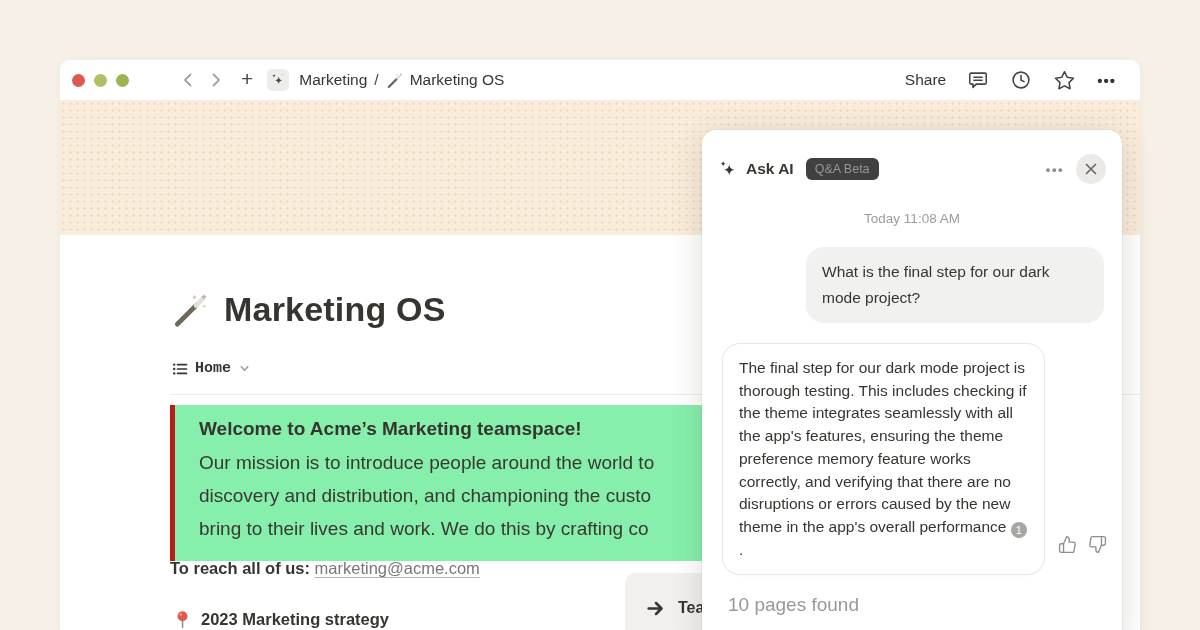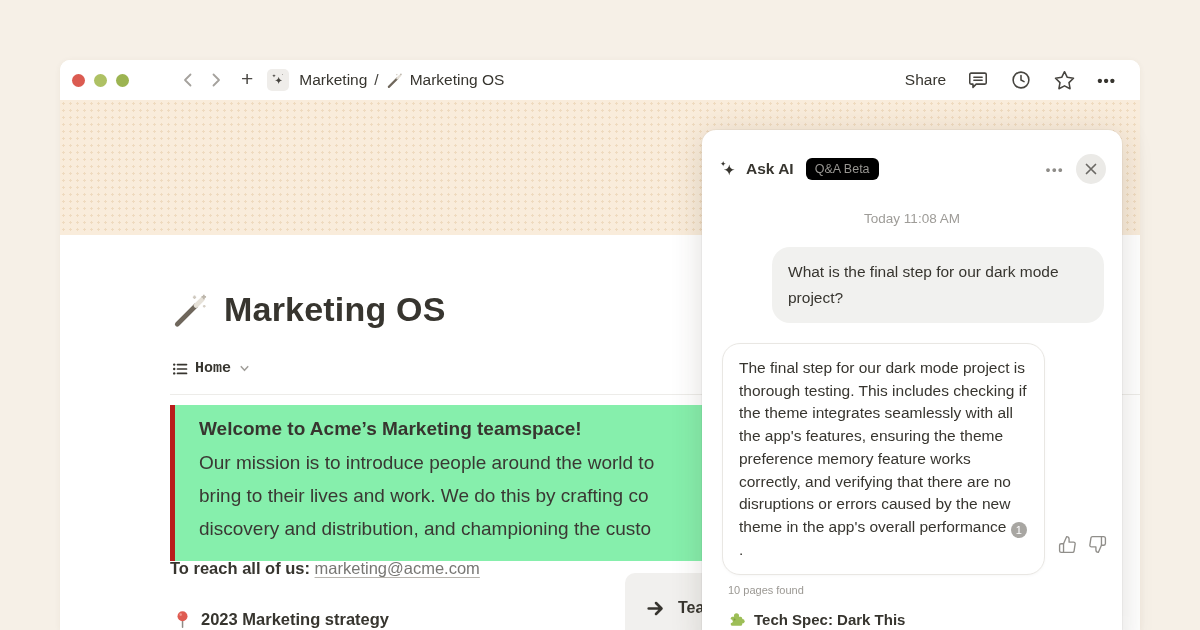--- a/index.html
+++ b/index.html
@@ -53,43 +53,43 @@
   .team-card { position:absolute; left:565px; top:338px; width:150px; height:70px; background:#F1F0EE;
                border-radius:10px; display:flex; align-items:center; padding-left:20px; gap:12px; }
   .team-label { font-size:16px; font-weight:600; white-space:nowrap; }
 
   
   .panel { position:absolute; left:702px; top:130px; width:420px; height:520px; background:#fff;
            border-radius:14px; box-shadow:0 6px 32px rgba(60,50,30,.16), 0 0 0 1px rgba(0,0,0,.03);
            z-index:10; display:flex; flex-direction:column; }
   .panel-head { display:flex; align-items:center; padding:24px 16px 0 16px; }
   .panel-title { font-size:15.5px; font-weight:700; margin-left:8px; }
-  .beta-badge { margin-left:12px; background:#000000; color:#989692; font-size:12.5px;
+  .beta-badge { margin-left:12px; background:#404040; color:#989692; font-size:12.5px;
                 padding:4px 9px; border-radius:6px; }
   .panel-head-right { margin-left:auto; display:flex; align-items:center; gap:12px; }
   .panel-more { color:#8F8D89; font-size:13px; letter-spacing:1.5px; font-weight:700; }
   .close-btn { width:30px; height:30px; border-radius:50%; background:#EBEAE7; display:flex;
                align-items:center; justify-content:center; cursor:pointer; }
 
   .date-divider { text-align:center; color:#9E9C98; font-size:13.5px; margin-top:27px; }
 
-  .q-bubble { align-self:flex-end; margin:21px 18px 0 0; width:332px; background:#F1F1EF;
+  .q-bubble { align-self:flex-end; margin:21px 18px 0 0; width:298px; background:#F1F1EF;
               border-radius:18px; padding:12px 16px; font-size:15.5px; line-height:26px; color:#37352F; }
 
   .a-bubble { margin:20px 0 0 20px; width:323px; background:#fff; border:1px solid #E9E7E3;
               border-radius:18px; padding:13px 16px; font-size:15.5px; line-height:22.7px; color:#37352F;
               box-shadow:0 1px 3px rgba(0,0,0,.03); }
   .citation { display:inline-flex; width:16px; height:16px; border-radius:50%; background:#A8A6A2;
               color:#fff; font-size:11px; align-items:center; justify-content:center;
               vertical-align:-2px; cursor:pointer; }
   .thumbs-row { display:flex; justify-content:flex-end; gap:11px; margin:-40px 15px 0 0; }
   .thumb { cursor:pointer; display:flex; }
 
   .sources { margin:30px 0 0 26px; }
-  .sources-count { color:#9B9893; font-size:11px; }
+  .sources-count { color:#9B9893; font-size:19px;margin-top:10px; }
   .source-item { display:flex; align-items:center; gap:9px; margin-top:15px; cursor:pointer; }
   .source-title { font-size:15px; font-weight:600; }
 
   svg { display:block; }
 </style>
 </head>
 <body>
 
 <div class="window">
 
@@ -189,22 +189,22 @@
         <svg width="13" height="13" viewBox="0 0 14 14">
             <polyline points="3.5,5 7,9 10.5,5" fill="none" stroke="#A09E99" stroke-width="1.6" stroke-linecap="round" stroke-linejoin="round"></polyline>
           </svg>
       </span>
     </div>
     <div class="tab-divider"></div>
 
     <div class="callout">
       <h3>Welcome to Acme’s Marketing teamspace!</h3>
       <div class="line">Our mission is to introduce people around the world to</div>
+      <div class="line">discovery and distribution, and championing the custo</div>
       <div class="line">bring to their lives and work. We do this by crafting co</div>
-      <div class="line">discovery and distribution, and championing the custo</div>
     </div>
 
     <div class="team-card">
       <span>
         <svg width="21" height="21" viewBox="0 0 20 20">
             <path d="M3.5 10h12M10.5 4.8 15.7 10l-5.2 5.2" fill="none" stroke="#37352F" stroke-width="2.5" stroke-linecap="round" stroke-linejoin="round"></path>
           </svg>
       </span>
       <span class="team-label">Tea</span>
     </div>

